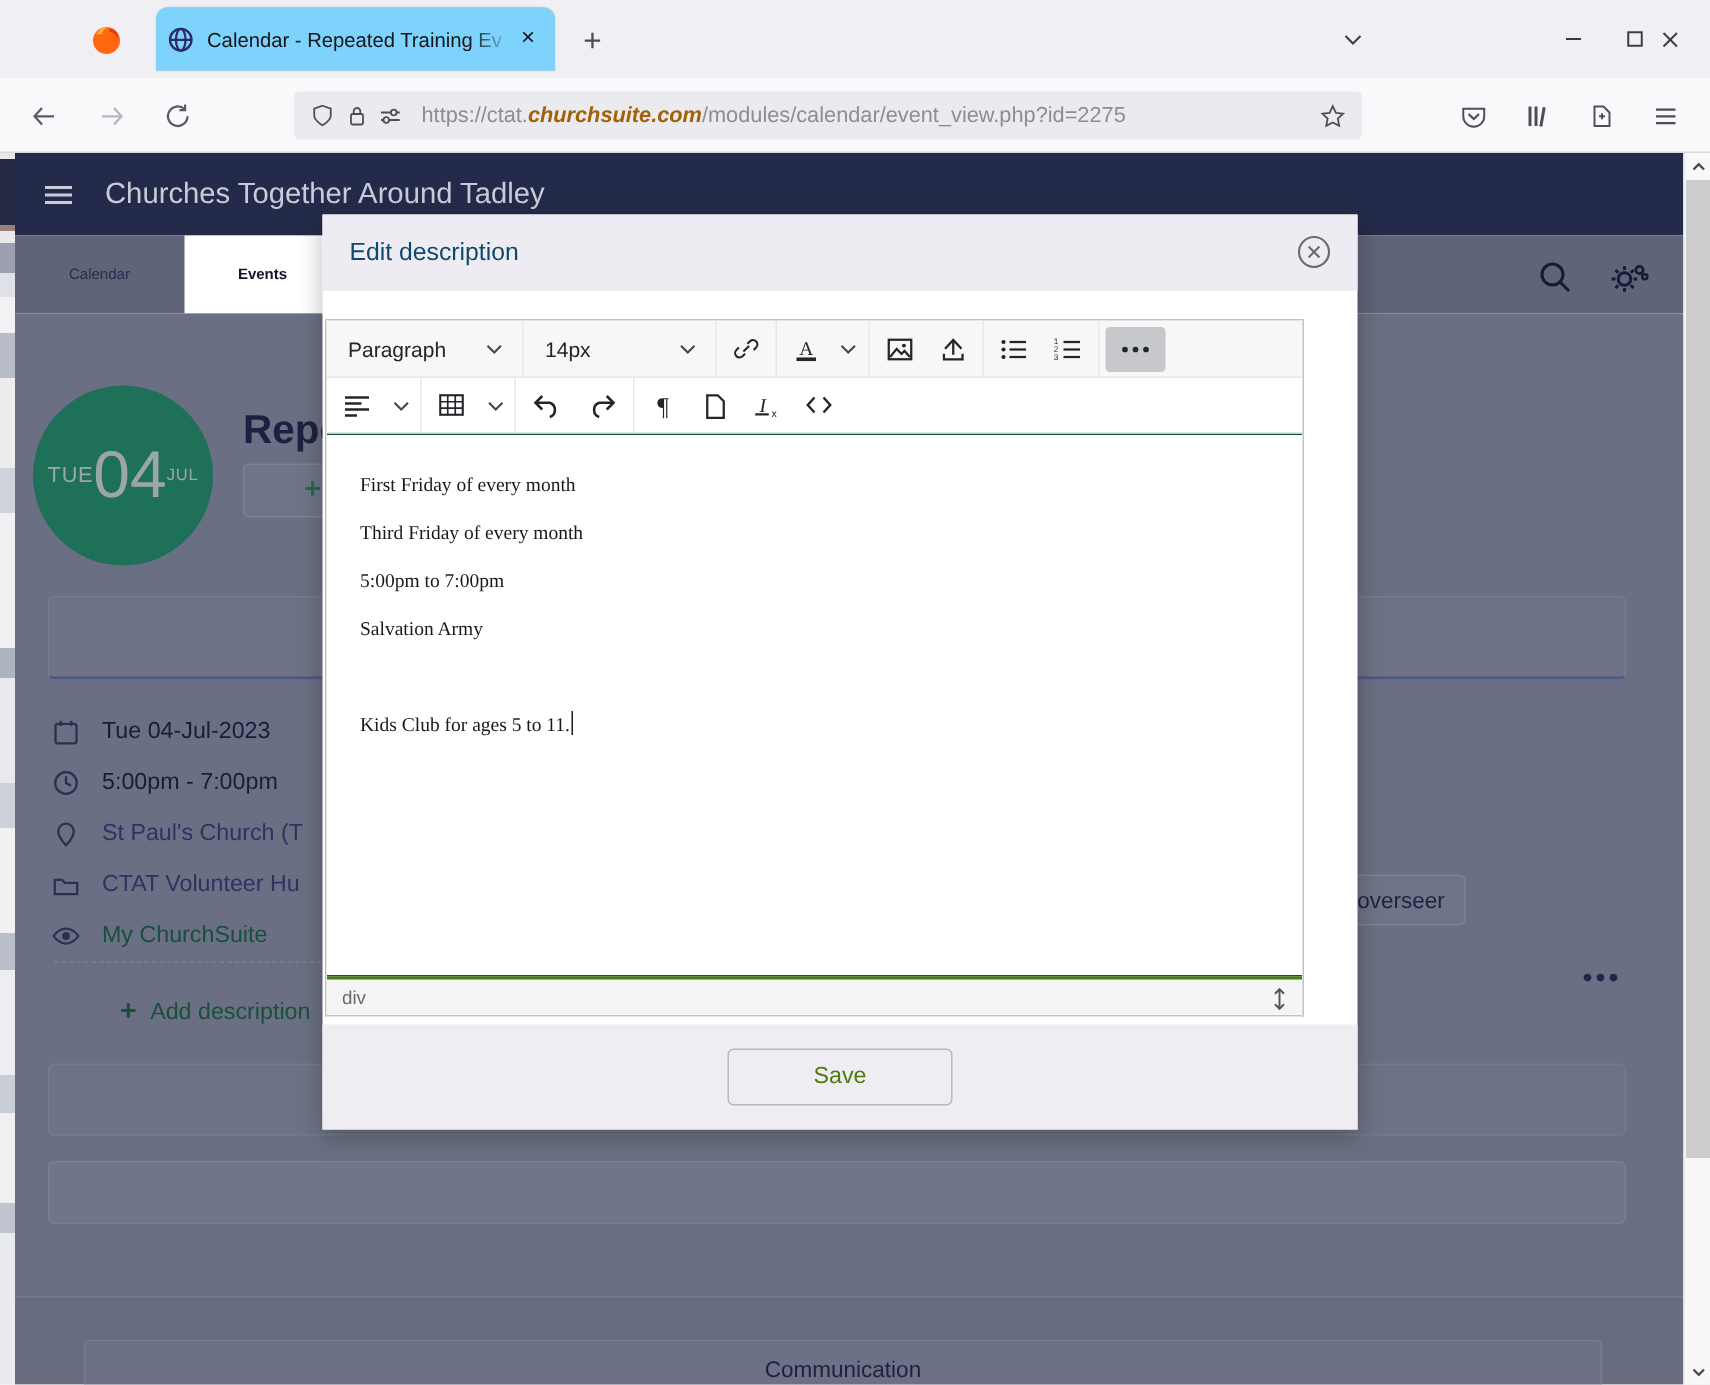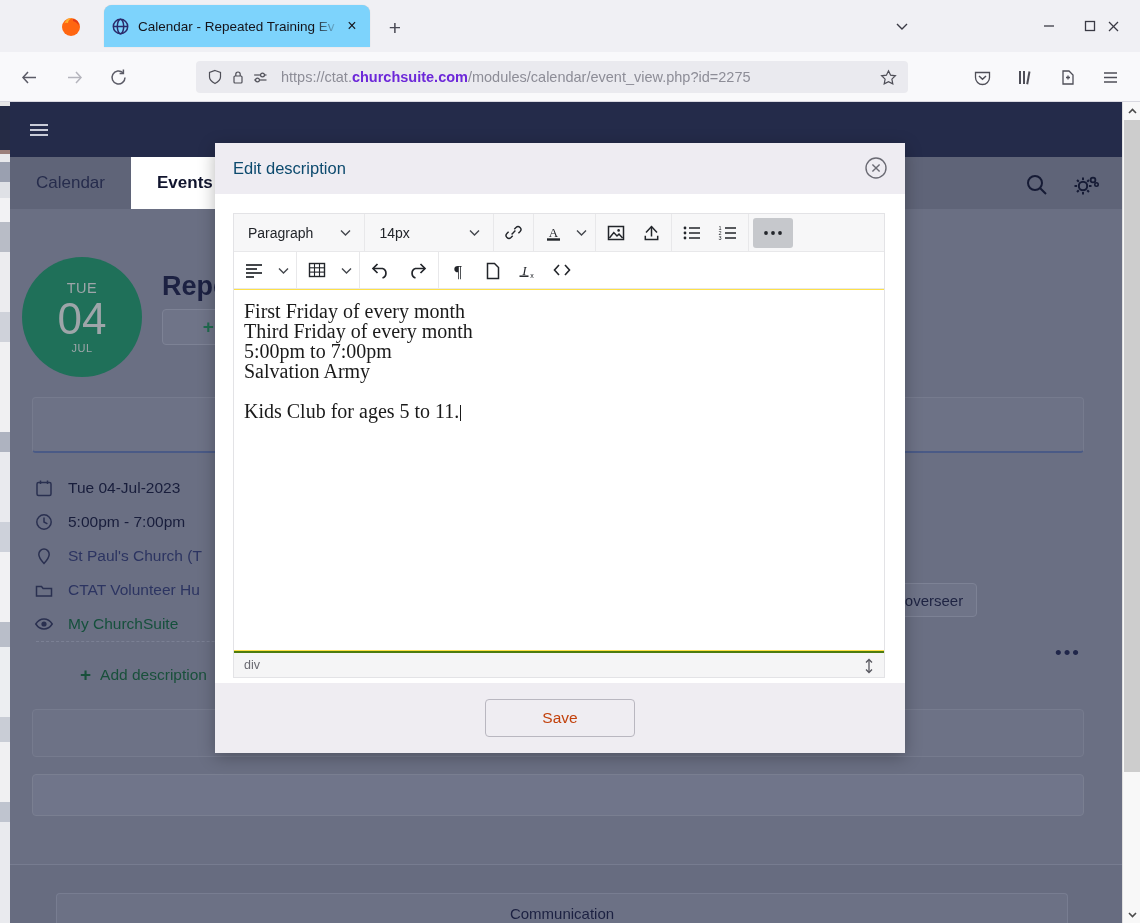--- a/index.html
+++ b/index.html
@@ -74,21 +74,21 @@
     display: flex; align-items: center; padding: 0 9px;
   }
   #urlbar .ub-icon {
     width: 19px; height: 19px; margin-right: 4px; flex: 0 0 auto;
     display: flex; align-items: center; justify-content: center; color: #4e4e57;
   }
   #urlbar .url {
     flex: 1 1 auto; font-size: 14.5px; color: #8d8d97;
     white-space: nowrap; overflow: hidden; margin-left: 7px;
   }
-  #urlbar .url b { color: #6d28d9; font-weight: 700; }
+  #urlbar .url b { color: #a16207; font-weight: 700; font-style: italic; }
   #urlbar .star { width: 22px; flex: 0 0 auto; color: #4e4e57;
                   display: flex; align-items: center; justify-content: center; }
   .tbicon {
     position: absolute; top: 61px; width: 32px; height: 32px;
     display: flex; align-items: center; justify-content: center; color: #4e4e57;
   }
   #tb-pocket  { left: 966px; }
   #tb-library { left: 1009px; }
   #tb-account { left: 1051px; }
   #tb-menu    { left: 1094px; }
@@ -124,38 +124,38 @@
   #hamburger { margin-left: 10px; width: 38px; height: 38px;
                display: flex; align-items: center; justify-content: center; }
   #hamburger span, #hamburger::before, #hamburger::after { display:none; }
   #org-name { margin-left: 12px; color: #c9ccd8; font-size: 19.5px; }
   #tabs-row {
     position: absolute; left: 0; top: 55px; width: 1112px; height: 52px;
     background: #5f6478;
     display: flex; align-items: stretch;
   }
   .apptab {
-    display: flex; align-items: center; padding: 0 26px;
-    font-size: 17px; color: #1e2340; font-weight: 600;
+    display: flex; align-items: center; padding: 0 36px;
+    font-size: 10px; color: #1e2340; font-weight: 600;
   }
   .apptab.inactive { color: #262c4c; font-weight: 500; }
   .apptab.active { background: #ffffff; color: #11152e; }
   #hdr-search { position: absolute; right: 72px; top: 70px;
                 width: 26px; height: 26px; color: #161b35; }
   #hdr-gear   { position: absolute; right: 22px; top: 70px;
                 width: 28px; height: 26px; color: #161b35; }
 
   #page-body {
     position: absolute; left: 0; top: 107px; width: 1112px; height: 714px;
     background: #6a6f83;
   }
   #date-circle {
     position: absolute; left: 12px; top: 48px; width: 120px; height: 120px;
     border-radius: 50%; background: #1f7059;
-    display: flex; flex-direction: column; align-items: center;
+    display: flex; flex-direction: row; align-items: center;
     justify-content: center; color: #9ea5a9;
   }
   #date-circle .dow { font-size: 14.5px; letter-spacing: .5px; }
   #date-circle .dnum { font-size: 44px; line-height: 1.04; font-weight: 400; }
   #date-circle .mon { font-size: 11px; letter-spacing: .5px; }
   #event-title {
     position: absolute; left: 152px; top: 62px;
     font-size: 27px; font-weight: 700; color: #1c2142;
   }
   .ghost-btn {
@@ -243,22 +243,22 @@
   #modal-header {
     position: relative; width: 100%; height: 51px; background: #eeecf2;
     display: flex; align-items: center; padding: 0 18px;
   }
   #modal-title { font-size: 16.5px; color: #0c4a6e; }
   #modal-close {
     position: absolute; right: 17px; top: 13px; width: 24px; height: 24px;
     color: #6b6b74;
   }
   #editor-wrap {
-    position: absolute; left: 18px; top: 70px; width: 652px; height: 465px;
-    border: 1px solid #e3e3e6; background: #fde047;
+    position: absolute; left: 2px; top: 70px; width: 652px; height: 465px;
+    border: 1px solid #e3e3e6; background: #14532d;
   }
   .tb-row {
     display: flex; align-items: stretch; height: 38px;
     background: #f7f7f8; border-bottom: 1px solid #e8e8ea;
   }
   .tb-row.row2 { background: #ffffff; height: 37px; }
   .tb-grp {
     display: flex; align-items: center; border-right: 1px solid #e8e8ea;
     padding: 0 2px;
   }
@@ -271,22 +271,22 @@
   .tb-item.sel-box { padding: 0 8px 0 10px; gap: 26px; }
   .tb-item.sel-box.px { gap: 58px; }
   .tb-item.active-bg { background: #c6c8cc; }
   .tb-label { font-size: 14px; color: #22252a; }
   .chev { color: #44474d; }
   #editor-body {
     position: absolute; left: 0; top: 76px; right: 0; bottom: 27px;
     background: #ffffff; padding: 11px 10px 0 10px; overflow: hidden;
   }
   #editor-body p {
-    margin: 0; font-family: "Liberation Serif", serif;
-    font-size: 20px; line-height: 20px; color: #1a1a1a;
+    margin: 12px; font-family: "Liberation Serif", serif;
+    font-size: 13px; line-height: 20px; color: #1a1a1a;
   }
   #editor-body p.spacer { height: 20px; }
   #caret {
     display: inline-block; width: 1px; height: 16px; background: #1a1a1a;
     vertical-align: -3px; margin-left: 1px;
   }
   #editor-status {
     position: absolute; left: 0; right: 0; bottom: 0; height: 26px;
     background: #f5f5f6; border-top: 2px solid #4d7c0f;
     display: flex; align-items: center; padding: 0 10px;
@@ -295,21 +295,21 @@
   #resize-handle {
     position: absolute; right: 8px; top: 4px; color: #55555d; font-size: 14px;
   }
   #modal-footer {
     position: absolute; left: 0; right: 0; bottom: 0; height: 70px;
     background: #efedf2;
     display: flex; align-items: center; justify-content: center;
   }
   #save-button {
     width: 150px; height: 38px; border: 1px solid #b9b7c0; border-radius: 4px;
-    background: #efedf2; font-size: 15.5px; color: #c2410c;
+    background: #efedf2; font-size: 15.5px; color: #4d7c0f;
     font-family: "Liberation Sans", sans-serif; cursor: pointer;
   }
   svg { display: block; }
 </style>
 </head>
 <body>
 
 <div id="browser">
 
   <div id="tabstrip">
@@ -441,20 +441,21 @@
     <div id="page">
 
       <div id="app-header">
         <span id="hamburger">
           <svg width="24" height="24" viewBox="0 0 24 24">
               <line x1="3" y1="7" x2="21" y2="7" stroke="#c9ccd8" stroke-width="2"></line>
               <line x1="3" y1="12" x2="21" y2="12" stroke="#c9ccd8" stroke-width="2"></line>
               <line x1="3" y1="17" x2="21" y2="17" stroke="#c9ccd8" stroke-width="2"></line>
             </svg>
         </span>
+        <span id="org-name">Churches Together Around Tadley</span>
       </div>
 
       <div id="tabs-row">
         <div class="apptab inactive">Calendar</div>
         <div class="apptab active">Events</div>
         <div class="apptab inactive">C</div>
       </div>
 
       <div id="hdr-search">
         <svg width="26" height="26" viewBox="0 0 26 26">

